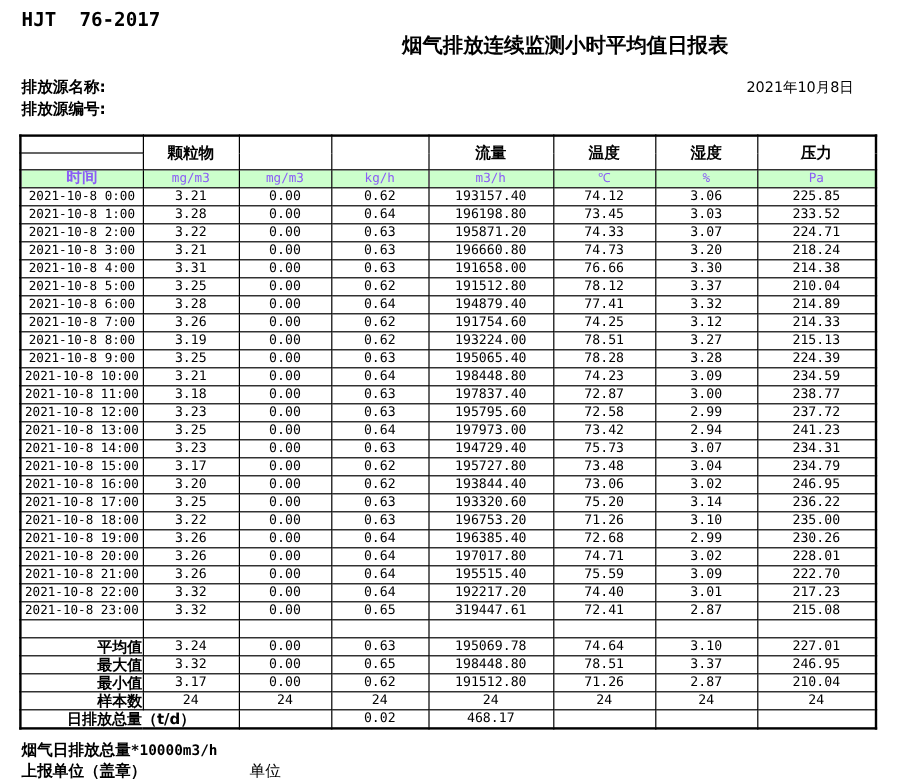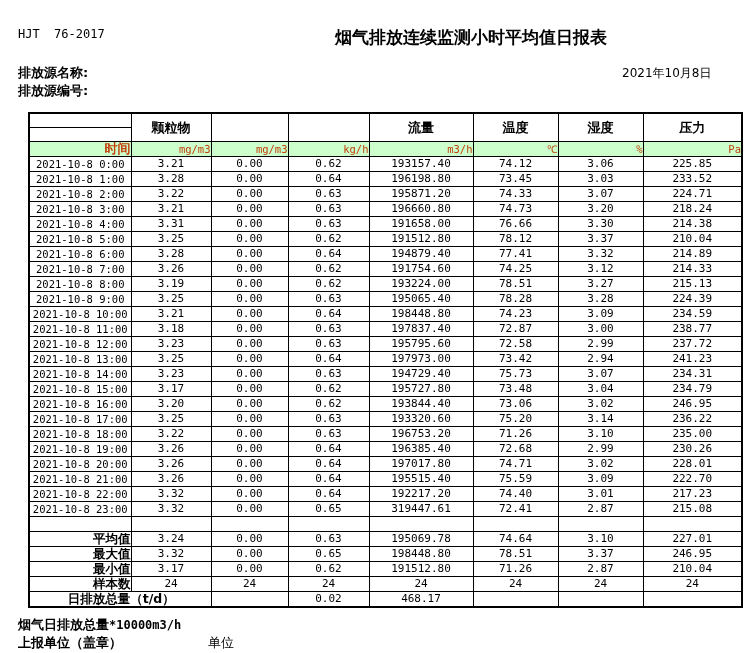--- a/index.html
+++ b/index.html
@@ -3,43 +3,42 @@
 <meta charset="utf-8">
 <style>
   html,body{margin:0;padding:0;}
   body{
     width:748px;height:653px;position:relative;background:#ffffff;
     font-family:"DejaVu Sans", sans-serif;color:#000;
   }
   .abs{position:absolute;}
   #std-code{
     left:18px;top:7px;font-family:"DejaVu Sans Mono", monospace;
-    font-weight:normal;font-size:12px;white-space:pre;margin-top:20px;
+    font-weight:bold;font-size:16px;white-space:pre;
   }
   #doc-title{
     left:335px;top:26px;font-size:17px;font-weight:bold;letter-spacing:0px;
   }
   #source-name{left:18px;top:64px;font-size:13px;font-weight:bold;}
   #source-id{left:18px;top:82px;font-size:13px;font-weight:bold;}
   #report-date{left:600px;top:65px;font-size:12px;margin-left:22px;}
-  #report-table-wrap{left:28px;top:112px;}
+  #report-table-wrap{left:16px;top:112px;}
   table{
     border-collapse:collapse;table-layout:fixed;
     border:2px solid #000;
   }
   td{
     border:1px solid #000;padding:0;text-align:center;vertical-align:middle;
     overflow:hidden;white-space:nowrap;
   }
   thead tr.sub-row td{height:13px;}
   .group-cell{font-size:13px;font-weight:bold;}
   .unit-row td{
     background:#ccffcc;height:14px;line-height:14px;
-    color:#c2410c;
-    text-align:right;
+    color:#8b5cf6;
   }
   .time-header{font-size:13px;font-weight:bold;}
   .unit-cell{font-family:"DejaVu Sans Mono", monospace;font-size:10.5px;}
   tbody td{height:14px;line-height:14px;}
   .time-cell{font-family:"DejaVu Sans Mono", monospace;font-size:10.5px;}
   .num-cell{font-family:"DejaVu Sans Mono", monospace;font-size:11px;}
   .label-cell{font-size:12.5px;font-weight:bold;text-align:right;}
   .total-label{font-size:12.5px;font-weight:bold;text-align:center;padding-left:2px;}
   #footer-note{left:18px;top:616px;font-size:13px;font-weight:bold;}
   #footer-note .mono{font-family:"DejaVu Sans Mono", monospace;font-size:12px;font-weight:bold;}

